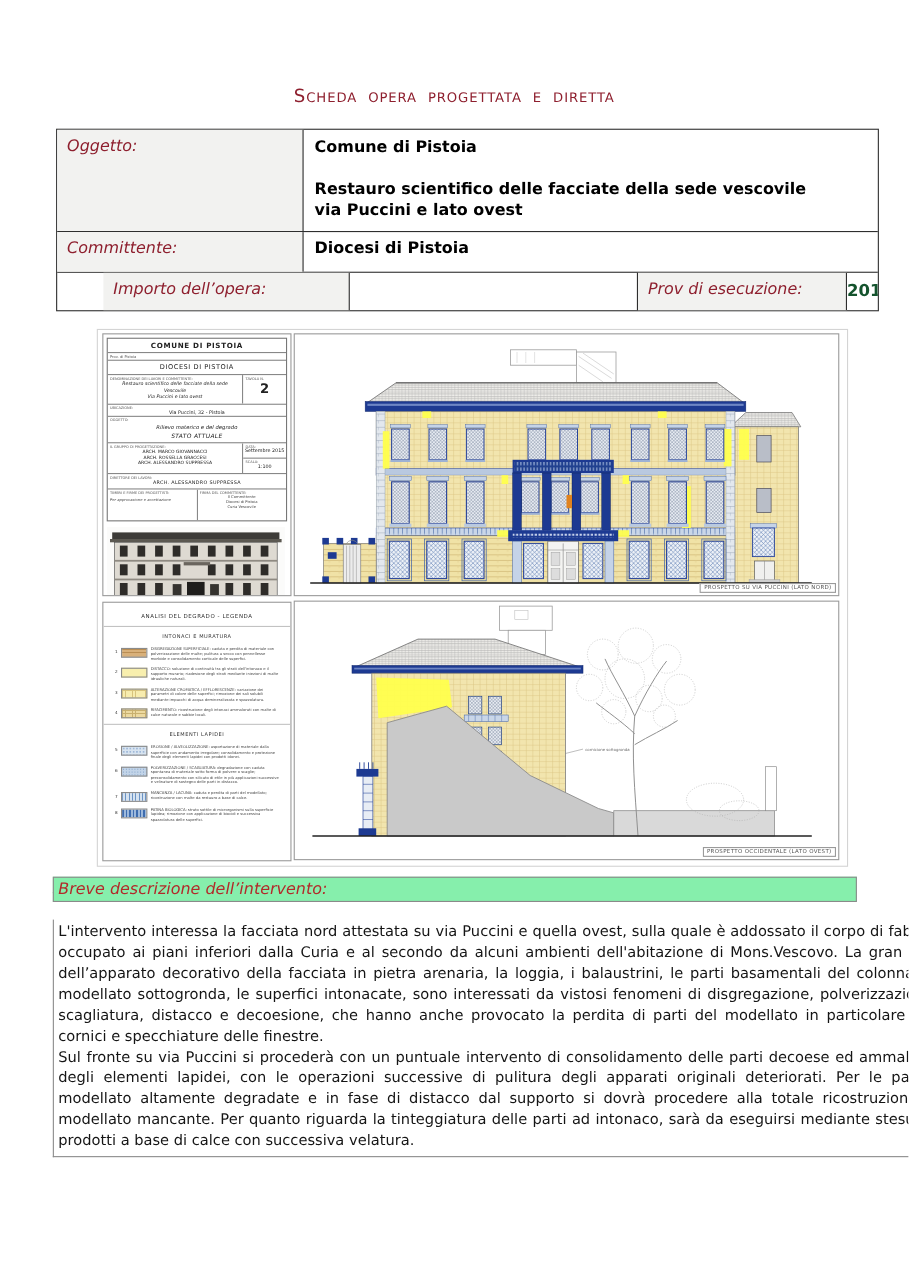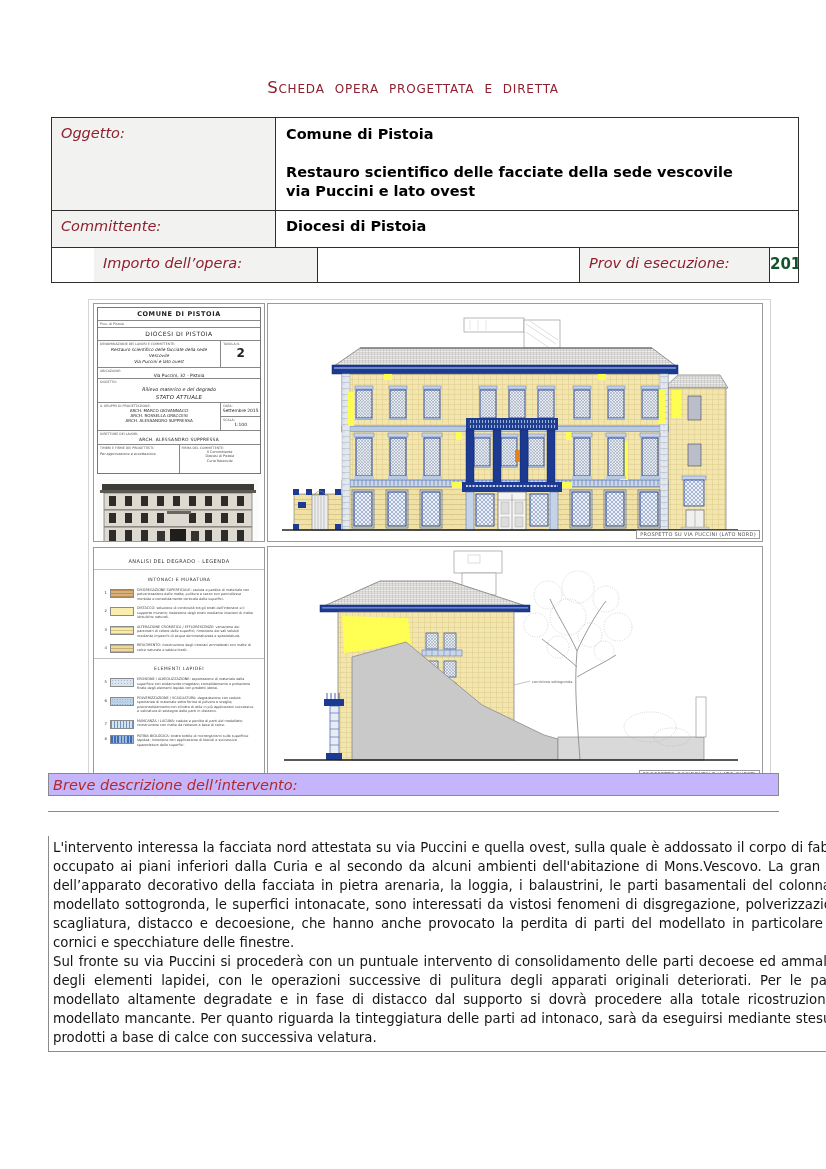--- a/index.html
+++ b/index.html
@@ -80,22 +80,22 @@
   .s1{background:repeating-linear-gradient(0deg,#b98d53 0 1px,#d8b07a 1px 3px);}
   .s2{background:#f8efae;}
   .s3{background:#f7ecae;background-image:repeating-linear-gradient(0deg,#d8c37c 0 .5px,transparent .5px 3px),repeating-linear-gradient(90deg,#d8c37c 0 .5px,transparent .5px 3px);}
   .s4{background:#ecd9a0;background-image:repeating-linear-gradient(0deg,#c9b06e 0 .5px,transparent .5px 3px),repeating-linear-gradient(90deg,#c9b06e 0 .5px,transparent .5px 3px);}
   .s5{background:#d8e4f0;background-image:radial-gradient(#9fb8d8 .6px,transparent .7px);background-size:3px 3px;}
   .s6{background:#c2d4e8;background-image:radial-gradient(#7f9fc6 .7px,transparent .8px);background-size:2.6px 2.6px;}
   .s7{background:repeating-linear-gradient(90deg,#6b93c4 0 1px,#d5e2f0 1px 3px);}
   .s8{background:repeating-linear-gradient(90deg,#3f6db0 0 1.5px,#9db9dc 1.5px 3.2px);}
   
   .desc-topline{position:absolute;left:48px;top:811px;width:731px;border-top:1px solid #8a8a8a;}
-  .desc-head{position:absolute;left:48px;top:773px;width:731px;height:23px;border:1px solid #8a8a8a;
-    box-sizing:border-box;display:flex;align-items:center;padding-left:4px;background:#c4b5fd;}
+  .desc-head{position:absolute;left:48px;top:797px;width:731px;height:23px;border:1px solid #8a8a8a;
+    box-sizing:border-box;display:flex;align-items:center;padding-left:4px;background:#86efac;}
   .desc-head span{font-style:italic;font-size:14.5px;color:#b22a2a;}
   .desc-body{position:absolute;left:48px;top:836px;width:818px;border:1px solid #8a8a8a;border-top:none;
     box-sizing:border-box;background:#fff;padding:2px 3px 4px 4px;}
   .desc-body p{margin:0;font-size:13.3px;line-height:19px;text-align:justify;color:#151515;}
 </style>
 </head>
 <body>
 
 <div id="page">
 

